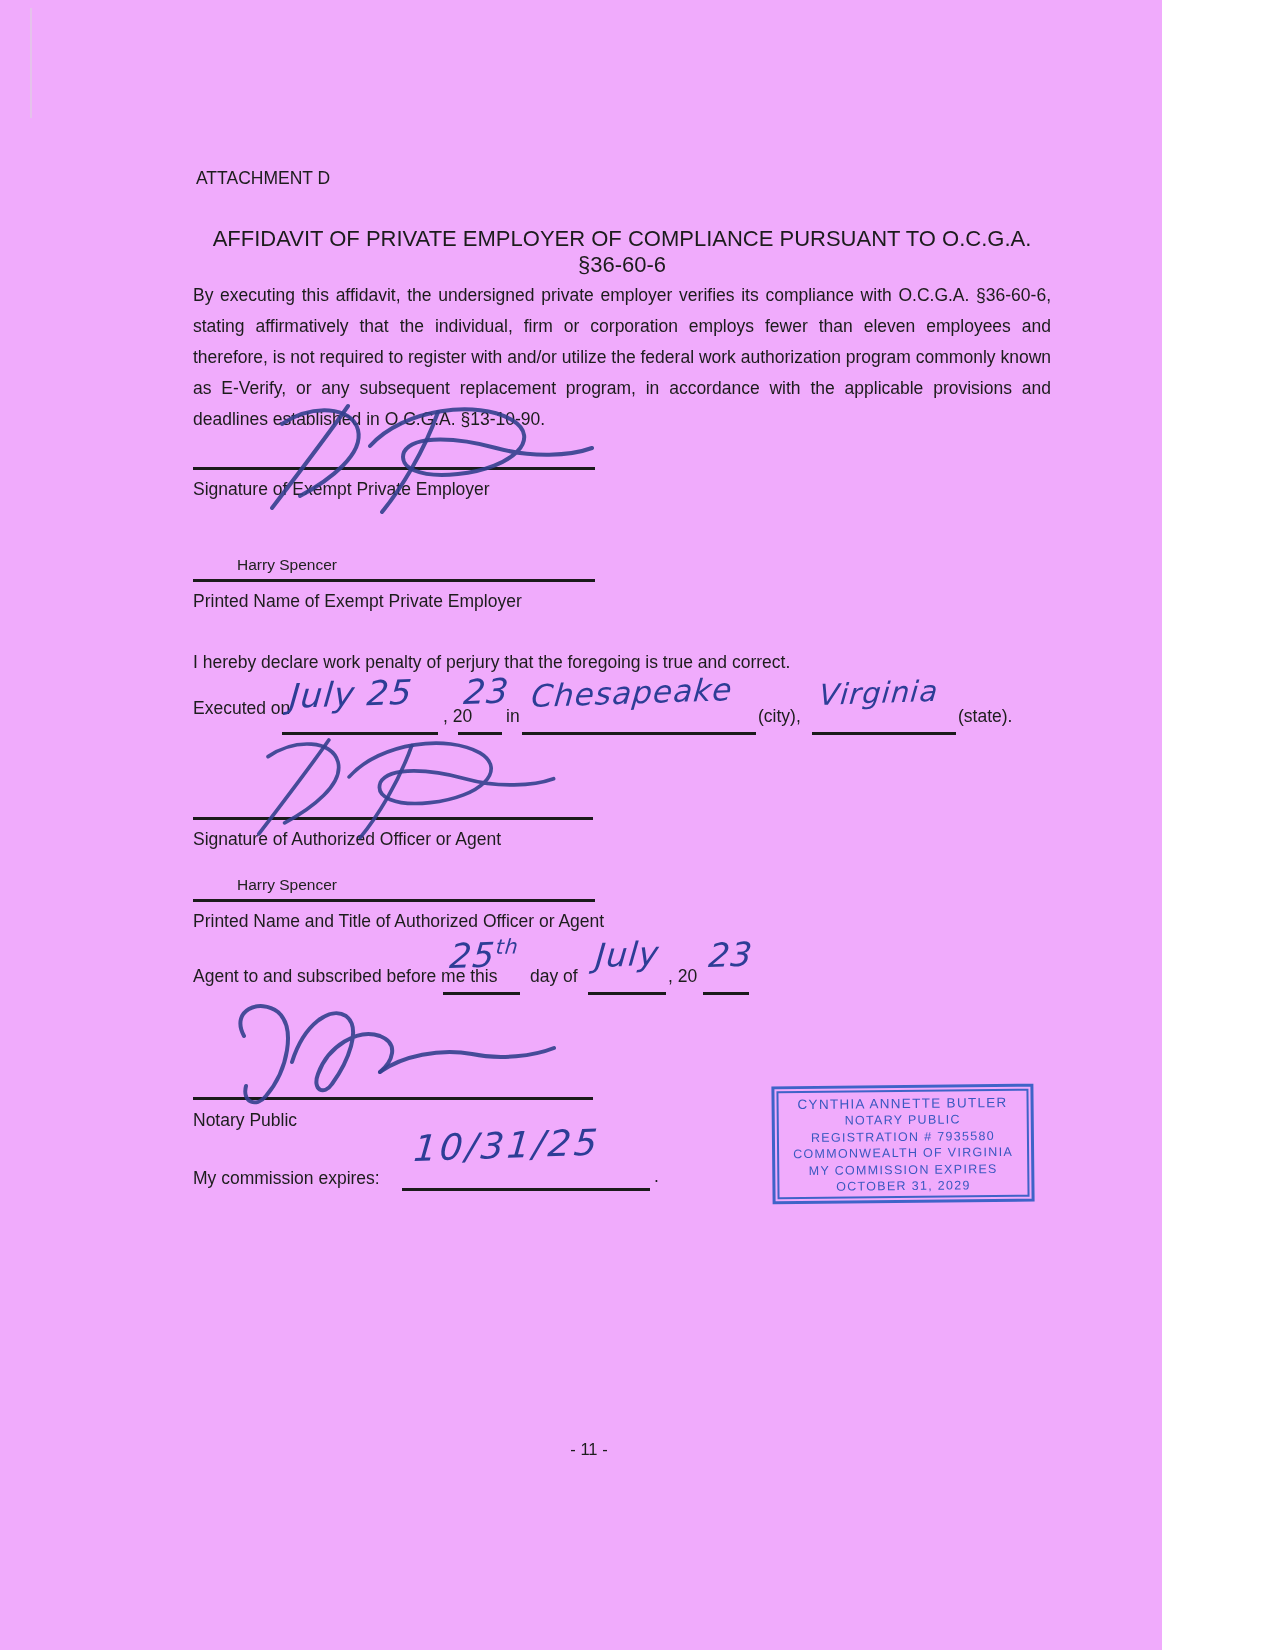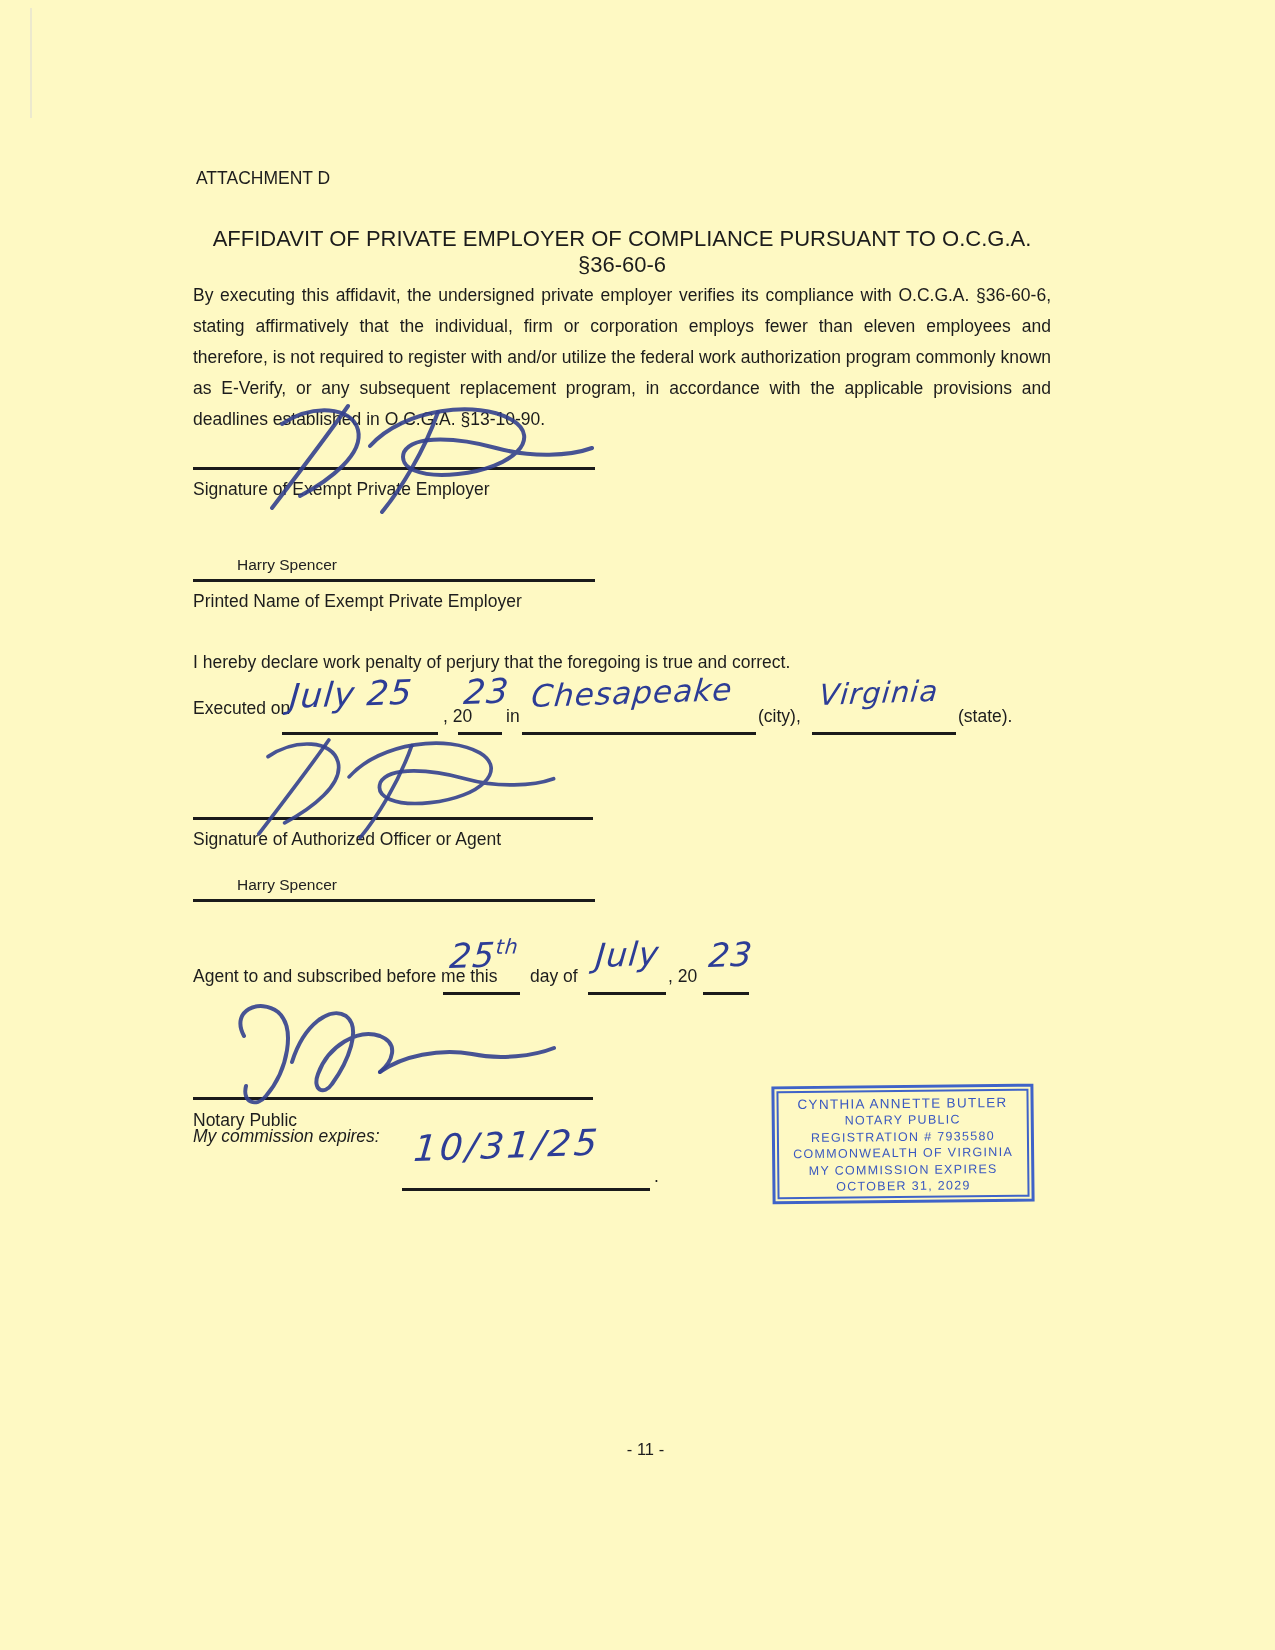--- a/index.html
+++ b/index.html
@@ -1,20 +1,20 @@
 <!DOCTYPE html>
 <html><head>
 <meta charset="utf-8">
 <style>
   html, body { margin: 0; padding: 0; background: #ffffff; }
   .page {
     position: relative;
-    width: 1275px;
+    width: 1162px;
     height: 1650px;
-    background: #fef9c3;
+    background: #f0abfc;
     font-family: "Liberation Sans", sans-serif;
     color: #1d1d1d;
     overflow: hidden;
   }
   .abs { position: absolute; }
   .printed { font-size: 17.5px; color: #1d1d1d; white-space: nowrap; }
   .para {
     font-size: 17.5px;
     line-height: 31px;
     text-align: justify;
@@ -123,40 +123,41 @@
     <path d="M116 8 C 98 34, 66 76, 40 110"></path>
     <path d="M50 26 C 80 6, 120 8, 126 32 C 132 56, 98 82, 68 98"></path>
     <path d="M138 48 C 172 10, 246 2, 280 22 C 310 40, 282 70, 226 76 C 188 80, 166 70, 172 54 C 182 36, 228 40, 264 50 C 300 60, 338 58, 360 50"></path>
     <path d="M206 14 C 192 54, 168 92, 150 114"></path>
   </svg>
   <div class="abs rule" style="left:193px; top:817px; width:400px;"></div>
   <div class="abs printed" style="left:193px; top:829px;">Signature of Authorized Officer or Agent</div>
 
   <div class="abs small-name" style="left:237px; top:876px;">Harry Spencer</div>
   <div class="abs rule" style="left:193px; top:899px; width:402px;"></div>
+  <div class="abs printed" style="left:193px; top:911px;">Printed Name and Title of Authorized Officer or Agent</div>
 
   <div class="abs printed" style="left:193px; top:966px;">Agent to and subscribed before me this</div>
   <div class="abs fill-line" style="left:443px; top:966px; width:77px;"></div>
   <div class="abs hand" style="left:448px; top:936px; font-size:34px;"><span>25</span><sup>th</sup></div>
   <div class="abs printed" style="left:530px; top:966px;">day of</div>
   <div class="abs fill-line" style="left:588px; top:966px; width:78px;"></div>
   <div class="abs hand" style="left:594px; top:936px; font-size:33px;">July</div>
   <div class="abs printed" style="left:668px; top:966px;">, 20</div>
   <div class="abs fill-line" style="left:703px; top:966px; width:46px;"></div>
   <div class="abs hand" style="left:707px; top:936px; font-size:33px;">23</div>
 
   <svg class="sig-svg" style="left:200px; top:998px;" width="390" height="112" viewBox="0 0 390 112">
     <path d="M44 38 C 30 12, 60 0, 78 14 C 96 30, 88 72, 66 98 C 56 110, 42 104, 46 88"></path>
     <path d="M92 64 C 104 26, 130 8, 146 18 C 162 30, 148 64, 132 86 C 124 98, 112 92, 118 76 C 128 48, 158 30, 180 38 C 200 46, 192 64, 180 74"></path>
     <path d="M180 74 C 202 58, 240 50, 272 56 C 300 62, 334 58, 354 50"></path>
   </svg>
   <div class="abs rule" style="left:193px; top:1097px; width:400px;"></div>
   <div class="abs printed" style="left:193px; top:1110px;">Notary Public</div>
 
-  <div class="abs printed" style="left:193px; top:1126px;font-style:italic;">My commission expires:</div>
+  <div class="abs printed" style="left:193px; top:1168px;">My commission expires:</div>
   <div class="abs fill-line" style="left:402px; top:1162px; width:248px;"></div>
   <div class="abs hand" style="left:412px; top:1128px; font-size:36px; letter-spacing:3px;">10/31/25</div>
   <div class="abs printed" style="left:654px; top:1166px;">.</div>
 
   <div class="stamp">
     <div class="stamp-inner">
       <div class="stamp-line first">CYNTHIA ANNETTE BUTLER</div>
       <div class="stamp-line">NOTARY PUBLIC</div>
       <div class="stamp-line">REGISTRATION # 7935580</div>
       <div class="stamp-line">COMMONWEALTH OF VIRGINIA</div>

